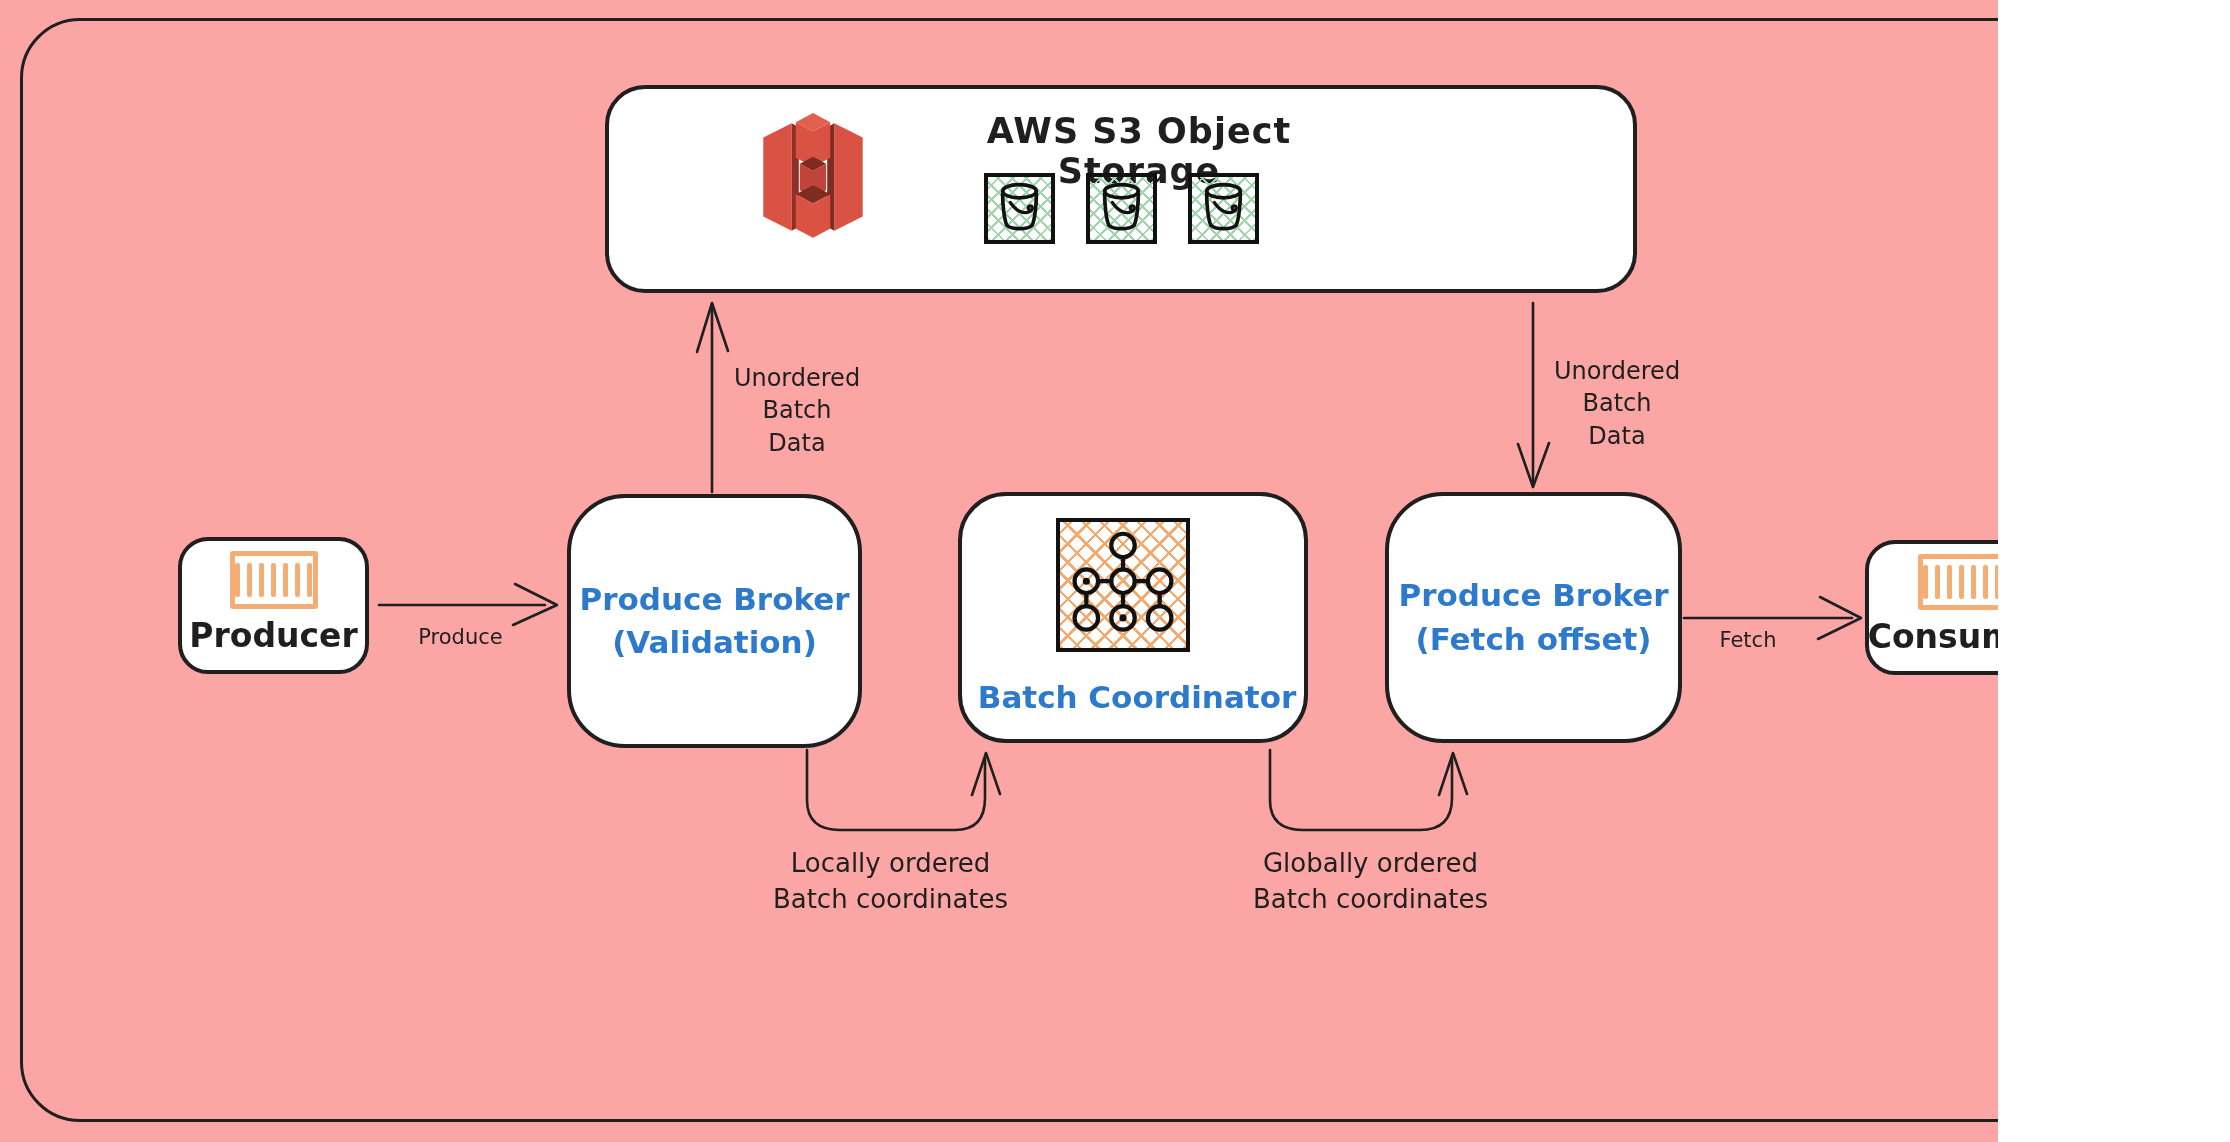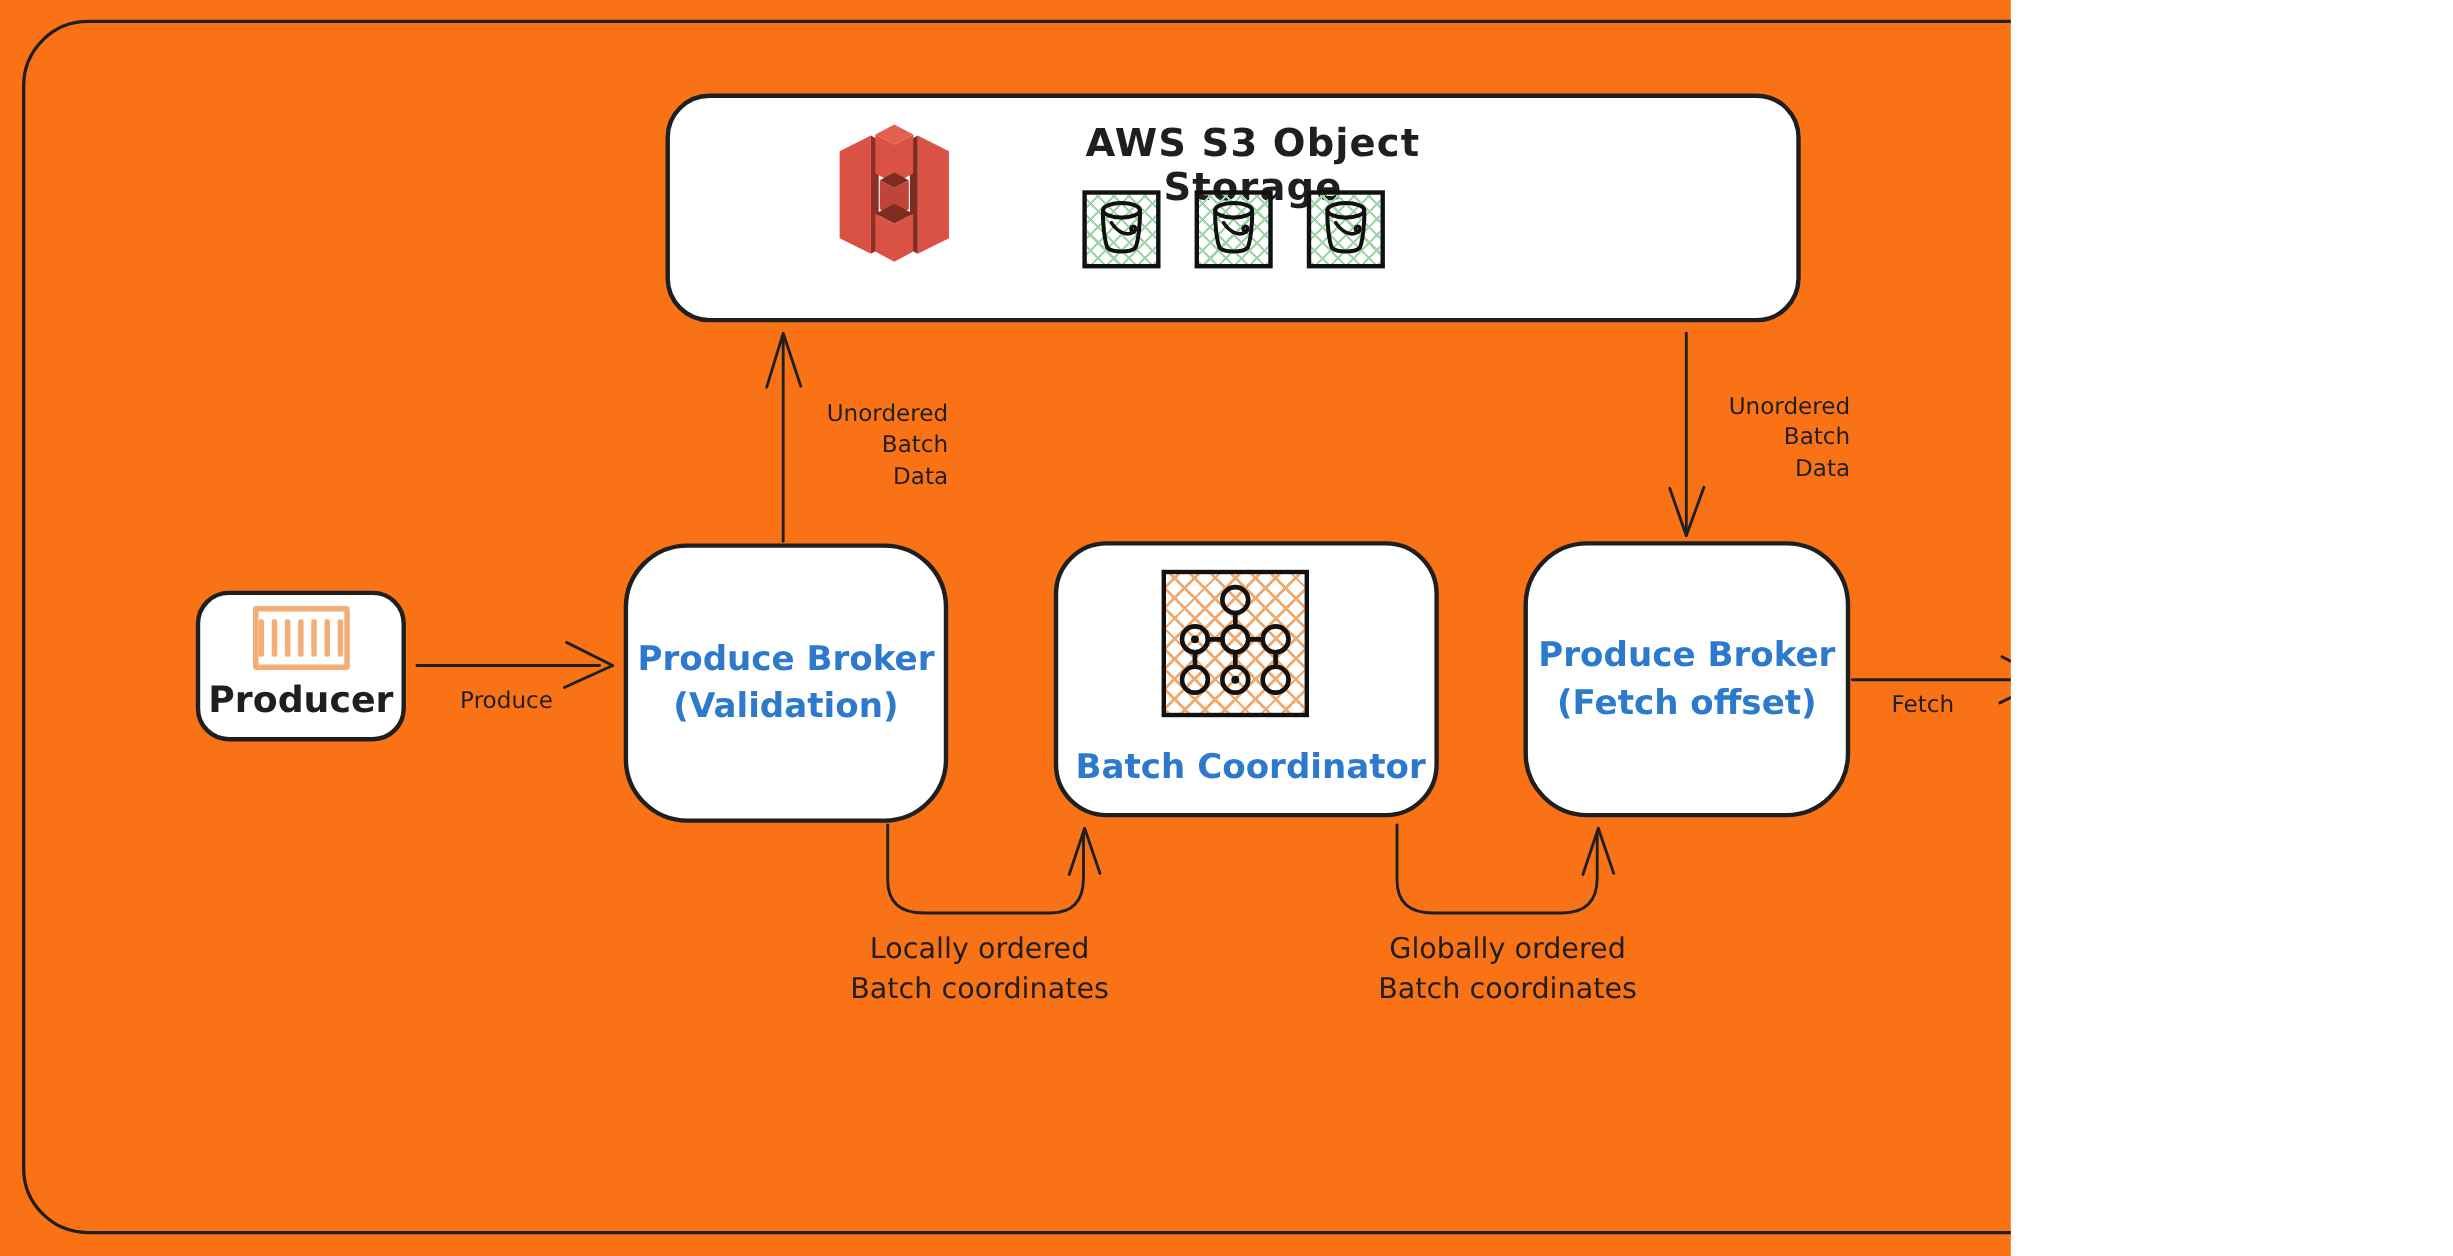--- a/index.html
+++ b/index.html
@@ -1,26 +1,26 @@
 <!DOCTYPE html>
 <html><head>
 <meta charset="utf-8">
 <style>
   html,body{margin:0;padding:0;background:#ffffff;}
-  .canvas{position:relative;width:1816px;height:1142px;background:#f97316;overflow:hidden;
-          font-family:"DejaVu Sans",sans-serif;color:#1f1f1f;padding-left:12px;}
+  .canvas{position:relative;width:1998px;height:1142px;background:#fca5a5;overflow:hidden;
+          font-family:"DejaVu Sans",sans-serif;color:#1f1f1f;}
   .abs{position:absolute;}
   .frame{left:20px;top:18px;width:2188px;height:1104px;border:3px solid #1f1f1f;
          border-radius:60px;box-sizing:border-box;}
   .node{border:4px solid #1f1f1f;box-sizing:border-box;background:#ffffff;}
   .center{display:flex;flex-direction:column;align-items:center;justify-content:center;}
   .blue{color:#2d7acd;}
   .node-label{font-weight:600;font-size:31px;line-height:1.4;text-align:center;}
   .small-label{font-size:21px;font-weight:500;text-align:center;}
-  .mid-label{font-size:21px;font-weight:500;text-align:right;line-height:1.35;}
+  .mid-label{font-size:24px;font-weight:500;text-align:center;line-height:1.35;}
   .big-label{font-size:26px;font-weight:500;text-align:center;line-height:1.4;}
   .title{font-weight:600;font-size:35px;text-align:center;letter-spacing:1px;}
   .hatch-green{background-image:
       repeating-linear-gradient(45deg,#9fd6a9 0,#9fd6a9 2px,transparent 2px,transparent 10px),
       repeating-linear-gradient(-45deg,#9fd6a9 0,#9fd6a9 2px,transparent 2px,transparent 10px);}
   .hatch-orange{background-image:
       repeating-linear-gradient(45deg,#f3aa6e 0,#f3aa6e 2.5px,transparent 2.5px,transparent 13px),
       repeating-linear-gradient(-45deg,#f3aa6e 0,#f3aa6e 2.5px,transparent 2.5px,transparent 13px);}
   .bucket{width:71px;height:71px;border:4px solid #111;box-sizing:border-box;}
   .log-icon{border:5px solid #f5ad76;border-radius:3px;box-sizing:border-box;

